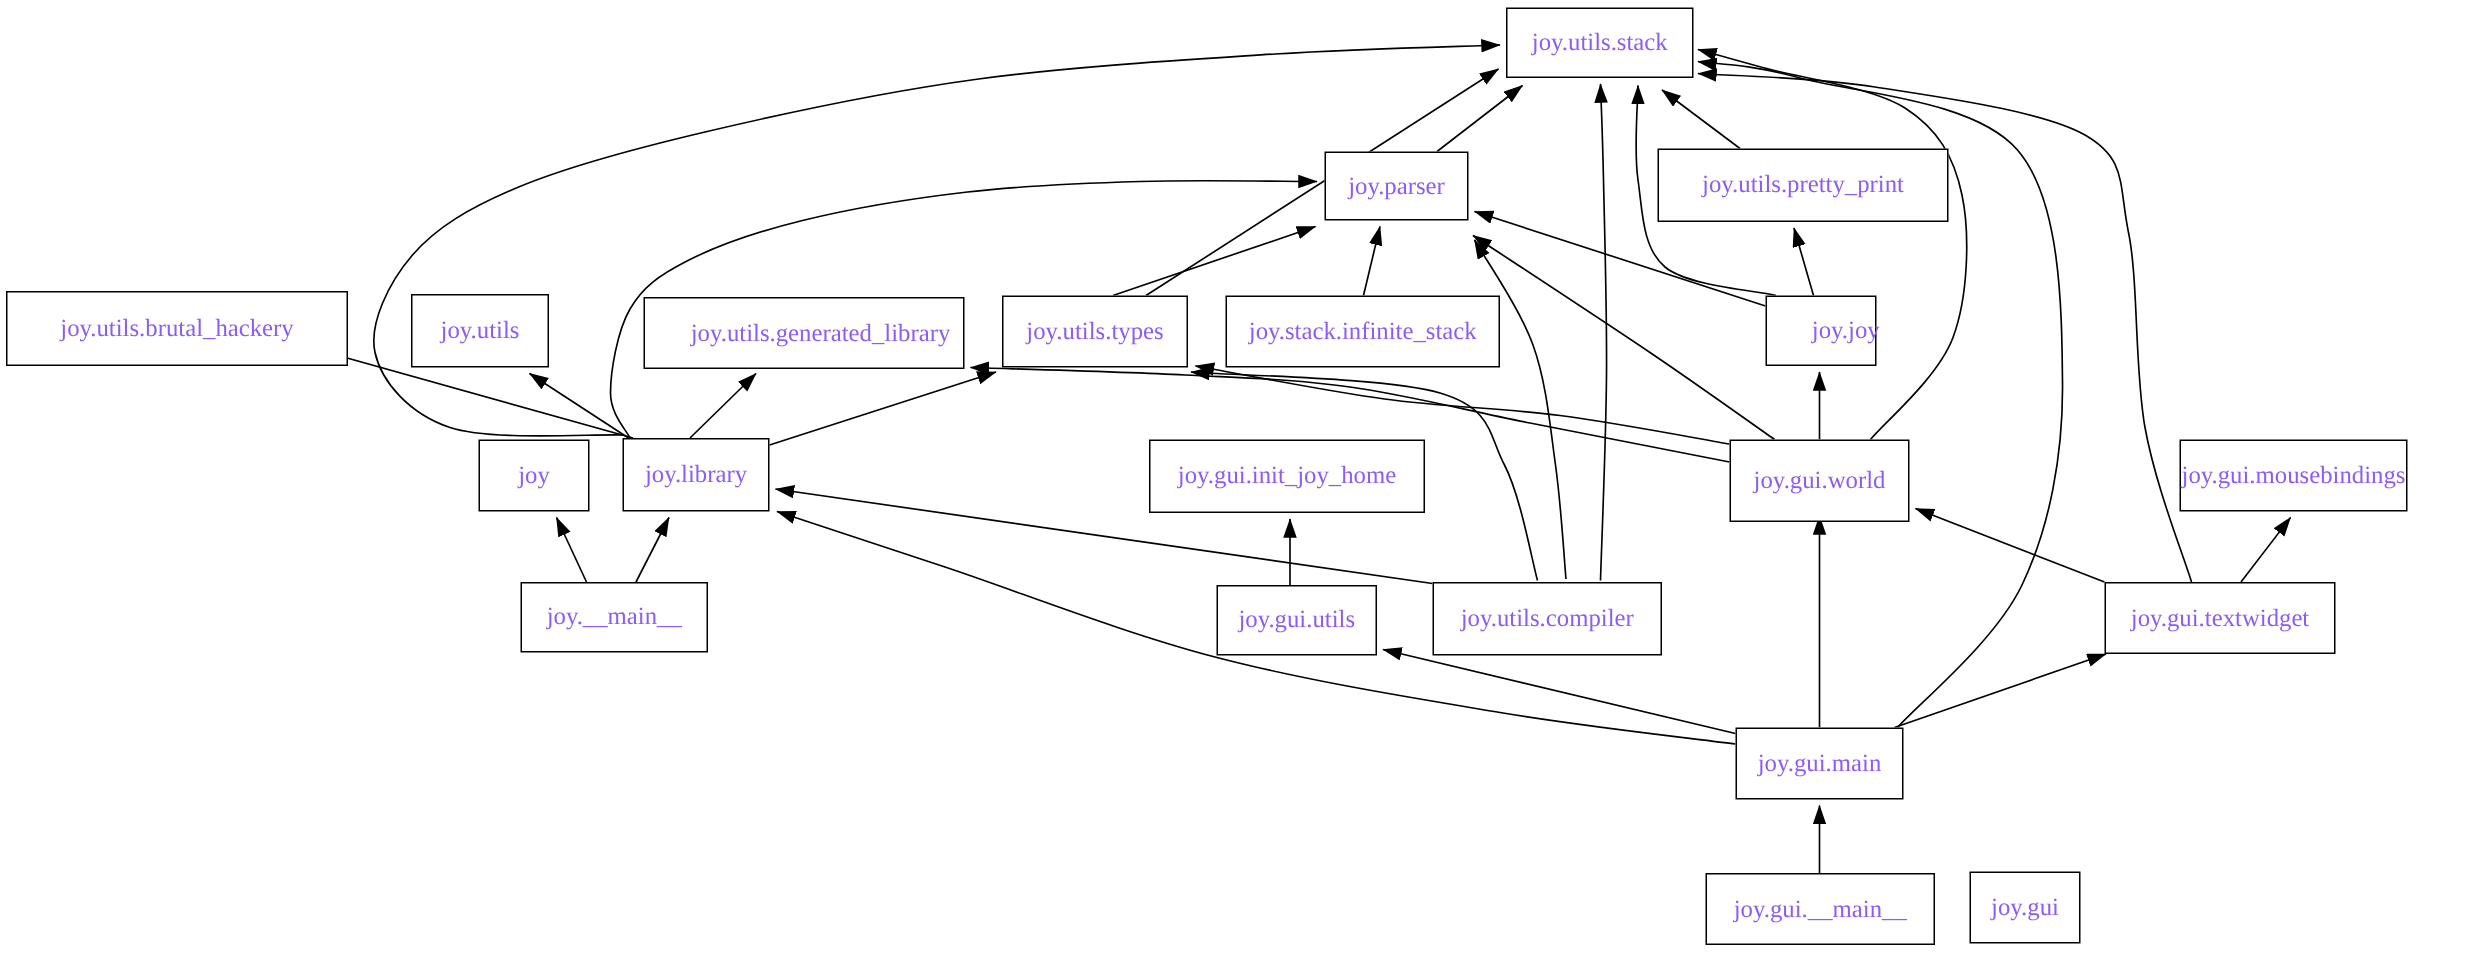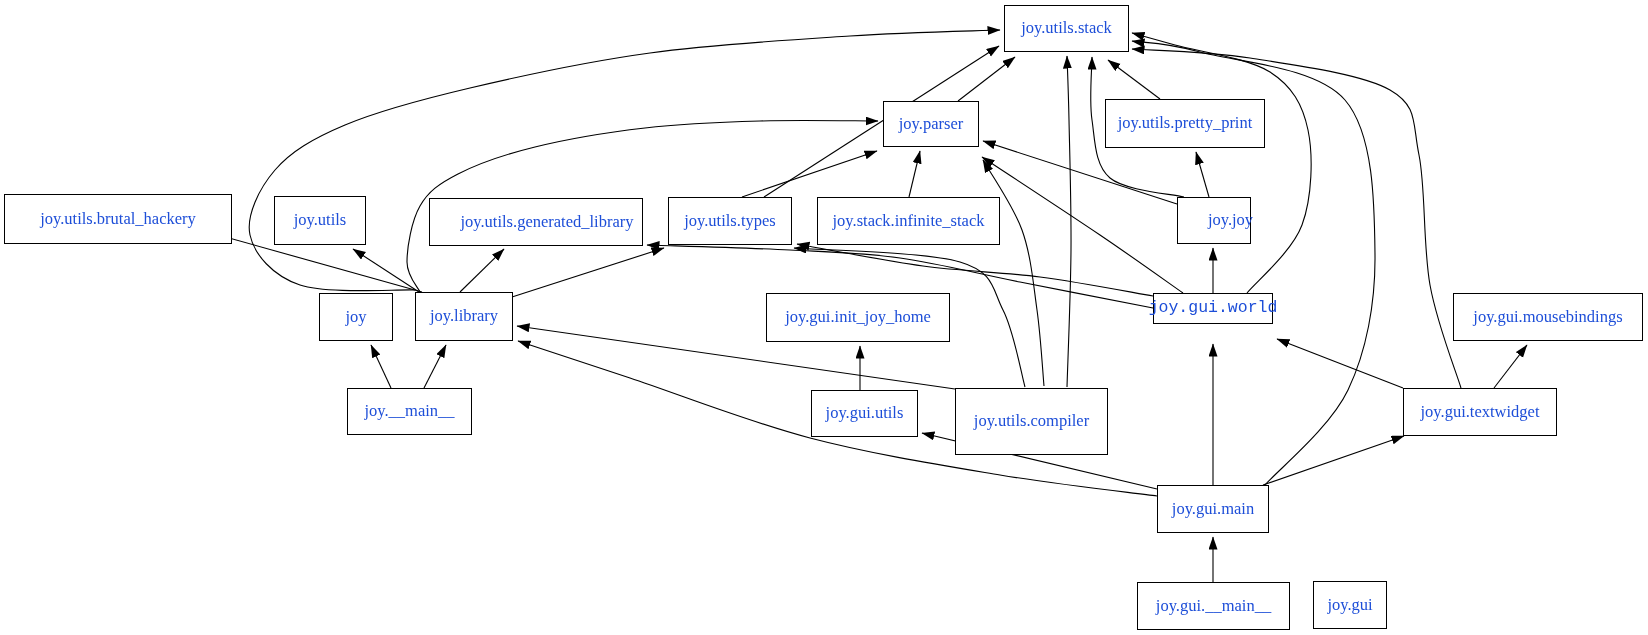--- a/index.html
+++ b/index.html
@@ -2,21 +2,21 @@
 <html><head>
 <meta charset="utf-8">
 <style>
   html,body{margin:0;padding:0;background:#ffffff;}
   .canvas{position:relative;width:1648px;height:635px;background:#ffffff;overflow:hidden;
           font-family:"Liberation Serif","DejaVu Serif",serif;}
   .edges{position:absolute;left:0;top:0;width:1648px;height:635px;}
   .edges path.edge{fill:none;stroke:#000000;stroke-width:1.1px;}
   .node{position:absolute;box-sizing:border-box;border:1px solid #000000;background:#ffffff;
         display:flex;align-items:center;justify-content:center;
-        font-size:16.5px;color:#1d4ed8;white-space:nowrap;line-height:1;}
+        font-size:16.5px;color:#8b5cf6;white-space:nowrap;line-height:1;}
 </style>
 </head>
 <body>
 
 <div class="canvas">
   <svg class="edges" width="1648" height="635" viewBox="0 0 1648 635" xmlns="http://www.w3.org/2000/svg">
     <defs>
       <marker id="arrowhead" markerUnits="userSpaceOnUse" markerWidth="14" markerHeight="10" refX="12.5" refY="4.5" orient="auto">
         <path d="M0,0 L13,4.5 L0,9 z" fill="#000000"></path>
       </marker>
@@ -55,33 +55,33 @@
         <path class="edge" d="M424,388 L446,345" marker-end="url(#arrowhead)"></path>
         <path class="edge" d="M1494,388 L1527,345" marker-end="url(#arrowhead)"></path>
         <path class="edge" d="M1403,388 L1277,339" marker-end="url(#arrowhead)"></path>
         <path class="edge" d="M1461,388 C1455.8333333333333,370.8333333333333 1437,323.8333333333333 1430,285 C1423,246.16666666666666 1425.6666666666667,187.5 1419,155 C1412.3333333333333,122.5 1418.1666666666667,106.16666666666667 1390,90 C1361.8333333333333,73.83333333333333 1293,64.83333333333333 1250,58 C1207,51.166666666666664 1151.6666666666667,50.5 1132,49" marker-end="url(#arrowhead)"></path>
         <path class="edge" d="M1213,582 L1213,537" marker-end="url(#arrowhead)"></path>
       </g>
   </svg>
   <div>
       <div class="node" style="left: 1004px; top: 5px; width: 125px; height: 47px;">joy.utils.stack</div>
       <div class="node" style="left: 883px; top: 101px; width: 96px; height: 46px;">joy.parser</div>
-      <div class="node" style="left: 1105px; top: 99px; width: 160px; height: 49px;">joy.utils.pretty_print</div>
+      <div class="node" style="left: 1105px; top: 99px; width: 194px; height: 49px;">joy.utils.pretty_print</div>
       <div class="node" style="left: 4px; top: 194px; width: 228px; height: 50px; text-align: center;">joy.utils.brutal_hackery</div>
       <div class="node" style="left: 274px; top: 196px; width: 92px; height: 49px;">joy.utils</div>
       <div class="node" style="left: 429px; top: 198px; width: 214px; height: 48px; padding-left: 22px;">joy.utils.generated_library</div>
       <div class="node" style="left: 668px; top: 197px; width: 124px; height: 48px;">joy.utils.types</div>
       <div class="node" style="left: 817px; top: 197px; width: 183px; height: 48px;">joy.stack.infinite_stack</div>
       <div class="node" style="left: 1177px; top: 197px; width: 74px; height: 47px; padding-left: 33px;">joy.joy</div>
       <div class="node" style="left: 319px; top: 293px; width: 74px; height: 48px;">joy</div>
       <div class="node" style="left: 415px; top: 292px; width: 98px; height: 49px;">joy.library</div>
       <div class="node" style="left: 766px; top: 293px; width: 184px; height: 49px;">joy.gui.init_joy_home</div>
-      <div class="node" style="left: 1153px; top: 293px; width: 120px; height: 31px; font-family: Liberation Mono, monospace;">joy.gui.world</div>
-      <div class="node" style="left: 1453px; top: 293px; width: 190px; height: 48px;">joy.gui.mousebindings</div>
+      <div class="node" style="left: 1153px; top: 293px; width: 120px; height: 55px;">joy.gui.world</div>
+      <div class="node" style="left: 1453px; top: 293px; width: 152px; height: 48px;">joy.gui.mousebindings</div>
       <div class="node" style="left: 347px; top: 388px; width: 125px; height: 47px;">joy.__main__</div>
       <div class="node" style="left: 811px; top: 390px; width: 107px; height: 47px;">joy.gui.utils</div>
-      <div class="node" style="left: 955px; top: 388px; width: 153px; height: 67px;">joy.utils.compiler</div>
+      <div class="node" style="left: 955px; top: 388px; width: 153px; height: 49px;">joy.utils.compiler</div>
       <div class="node" style="left: 1403px; top: 388px; width: 154px; height: 48px;">joy.gui.textwidget</div>
       <div class="node" style="left: 1157px; top: 485px; width: 112px; height: 48px;">joy.gui.main</div>
       <div class="node" style="left: 1137px; top: 582px; width: 153px; height: 48px;">joy.gui.__main__</div>
       <div class="node" style="left: 1313px; top: 581px; width: 74px; height: 48px;">joy.gui</div>
     </div>
 </div>
 
 </body></html>

